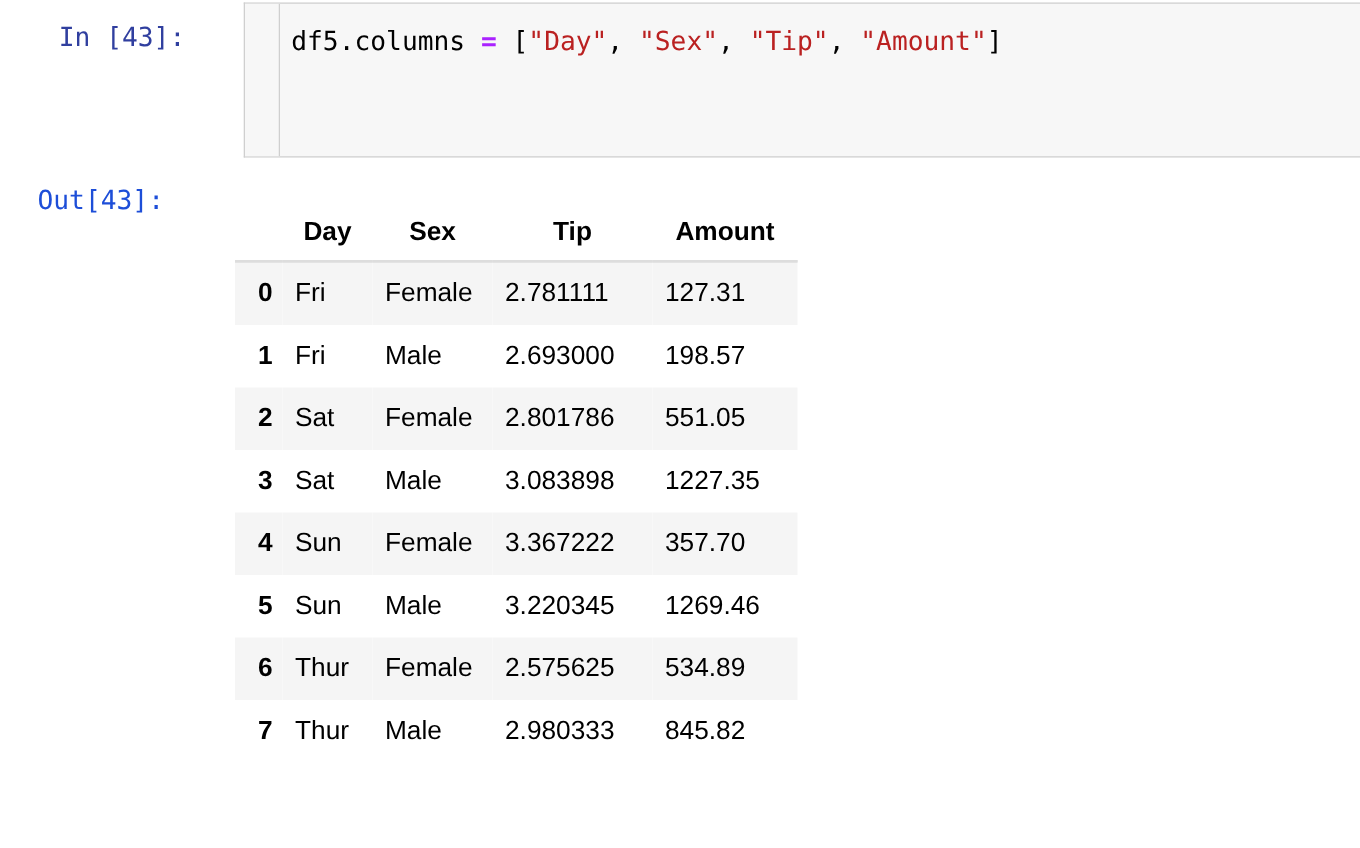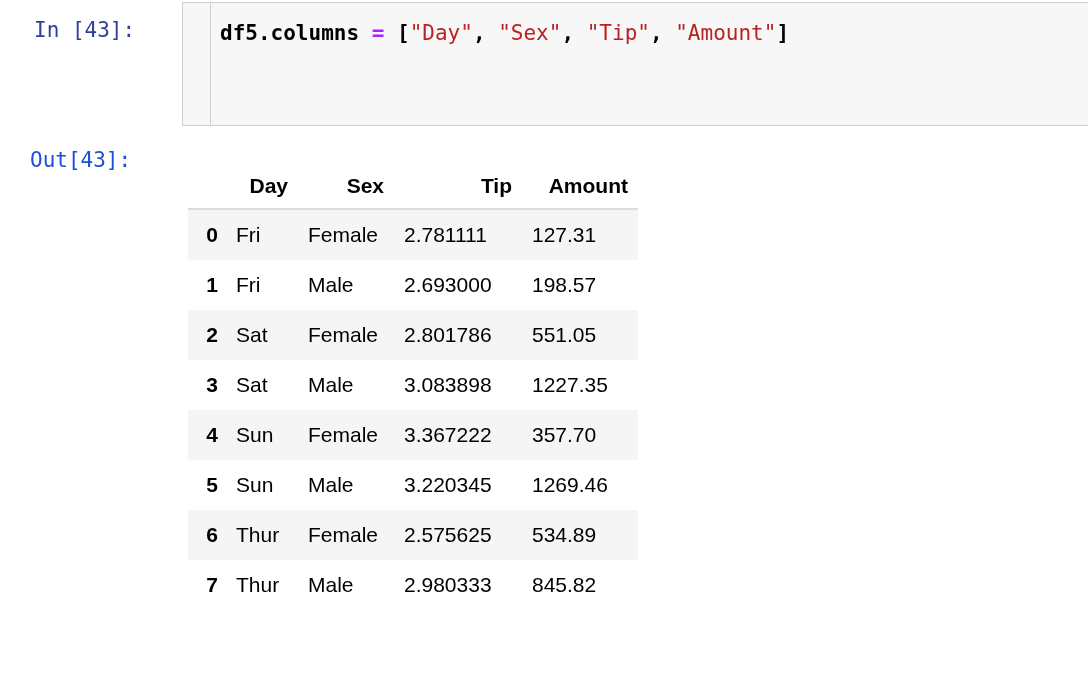--- a/index.html
+++ b/index.html
@@ -12,21 +12,21 @@
     height: 678px;
     position: relative;
     overflow: hidden;
     font-family: "Liberation Sans", sans-serif;
     -webkit-font-smoothing: antialiased;
   }
 
   
   #input-cell-row {
     position: absolute;
-    left: 4px;
+    left: 17px;
     top: 0;
     width: 1040px;
     height: 128px;
   }
 
   .prompt {
     position: absolute;
     font-family: "DejaVu Sans Mono", monospace;
     font-size: 21px;
     letter-spacing: 0px;
@@ -77,37 +77,36 @@
   }
   .code-line {
     font-family: "DejaVu Sans Mono", monospace;
     font-size: 21px;
     line-height: 33px;
     color: #000000;
     white-space: pre;
   }
   .tok-op { color: #AA22FF; font-weight: bold; }
   .tok-str { color: #BA2121; }
-  .tok-plain { color: #000000; font-weight: bold; }
+  .tok-plain { color: #000000; }
 
   
   #output-table-wrap {
     position: absolute;
     left: 188px;
     top: 168px;
   }
   table.df {
     border-collapse: collapse;
     border-spacing: 0;
     font-size: 21px;
     color: #000000;
   }
   table.df thead th {
     font-weight: bold;
-    text-align: right;
     padding: 6px 10px 10px 10px;
     vertical-align: bottom;
     border: none;
     background: #ffffff;
     white-space: nowrap;
   }
   table.df thead tr {
     border-bottom: 2px solid #dddddd;
   }
   table.df tbody td {

